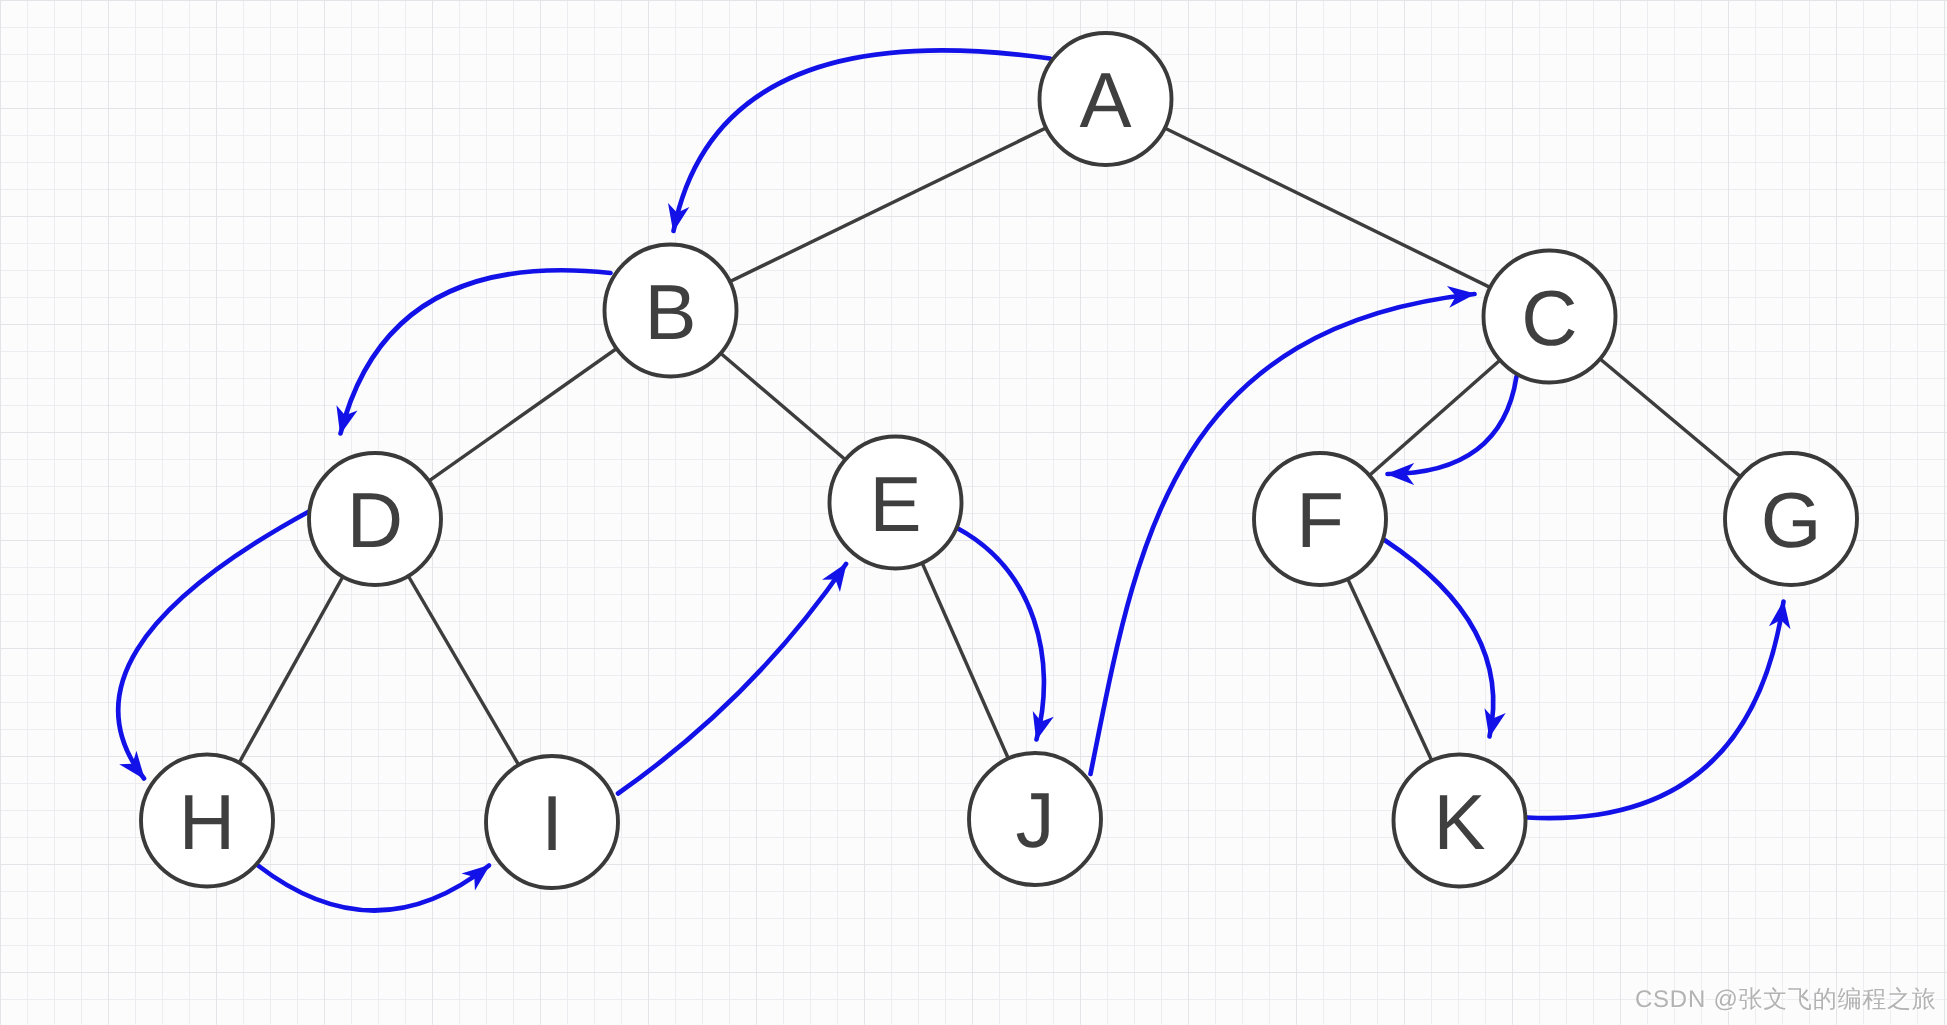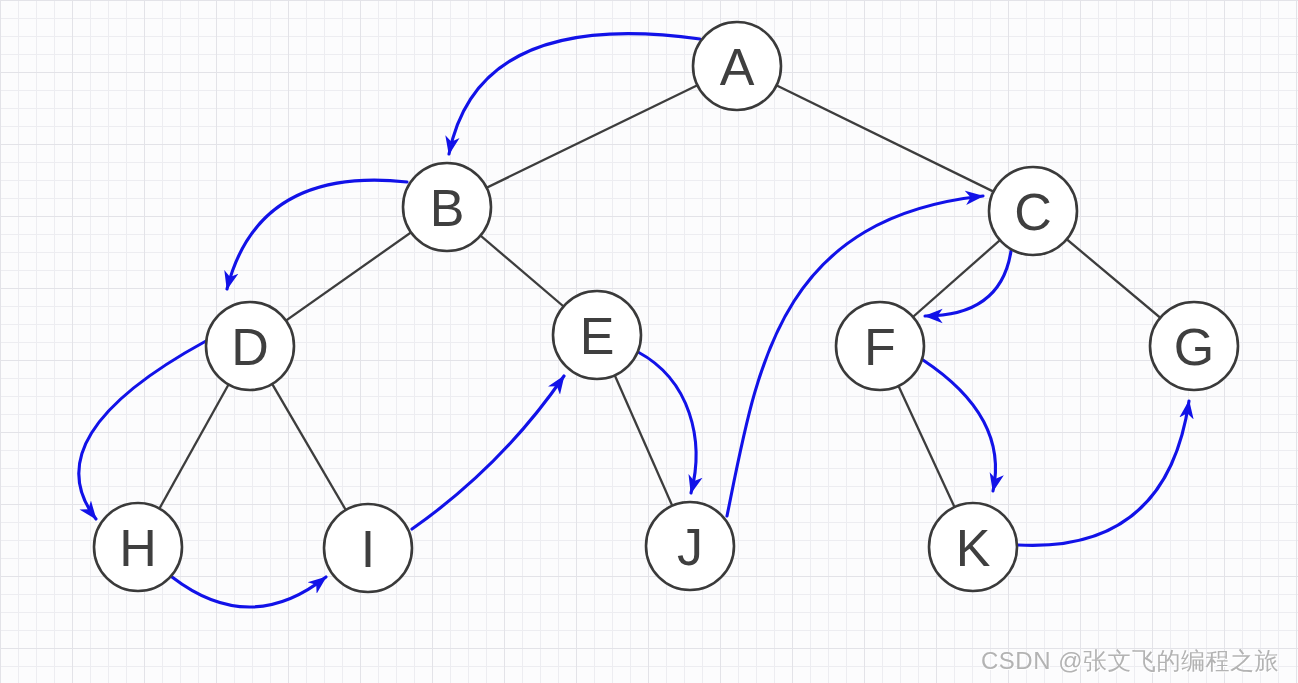--- a/index.html
+++ b/index.html
@@ -22,22 +22,22 @@
   svg.diagram{position:absolute;left:0;top:0;}
   .edge{stroke:var(--edge);stroke-width:2.3;}
   .arrow{stroke:var(--arrow);stroke-width:3.1;fill:none;stroke-linecap:round;}
   .arrowhead{fill:var(--arrow);}
   .node-circle{fill:var(--node-fill);stroke:var(--node-stroke);stroke-width:2.6;}
   .node-label{
     fill:var(--label);font-family:"Liberation Sans", sans-serif;
     font-size:52px;text-anchor:middle;
   }
   .watermark{
-    position:absolute;right:19px;bottom:6px;
-    color:var(--watermark);font-size:24px;letter-spacing:.5px;
+    position:absolute;right:7px;bottom:6px;
+    color:var(--watermark);font-size:16px;letter-spacing:.5px;
     text-shadow:1px 1px 0 #ffffff;
     user-select:none;white-space:nowrap;
   }
 </style>
 </head>
 <body>
 
 <svg class="diagram" width="1298" height="683" viewBox="0 0 1298 683" xmlns="http://www.w3.org/2000/svg">
   <defs>
     <marker id="ah" viewBox="0 0 10 10" refX="9.5" refY="5" markerWidth="6" markerHeight="6" orient="auto-start-reverse">

